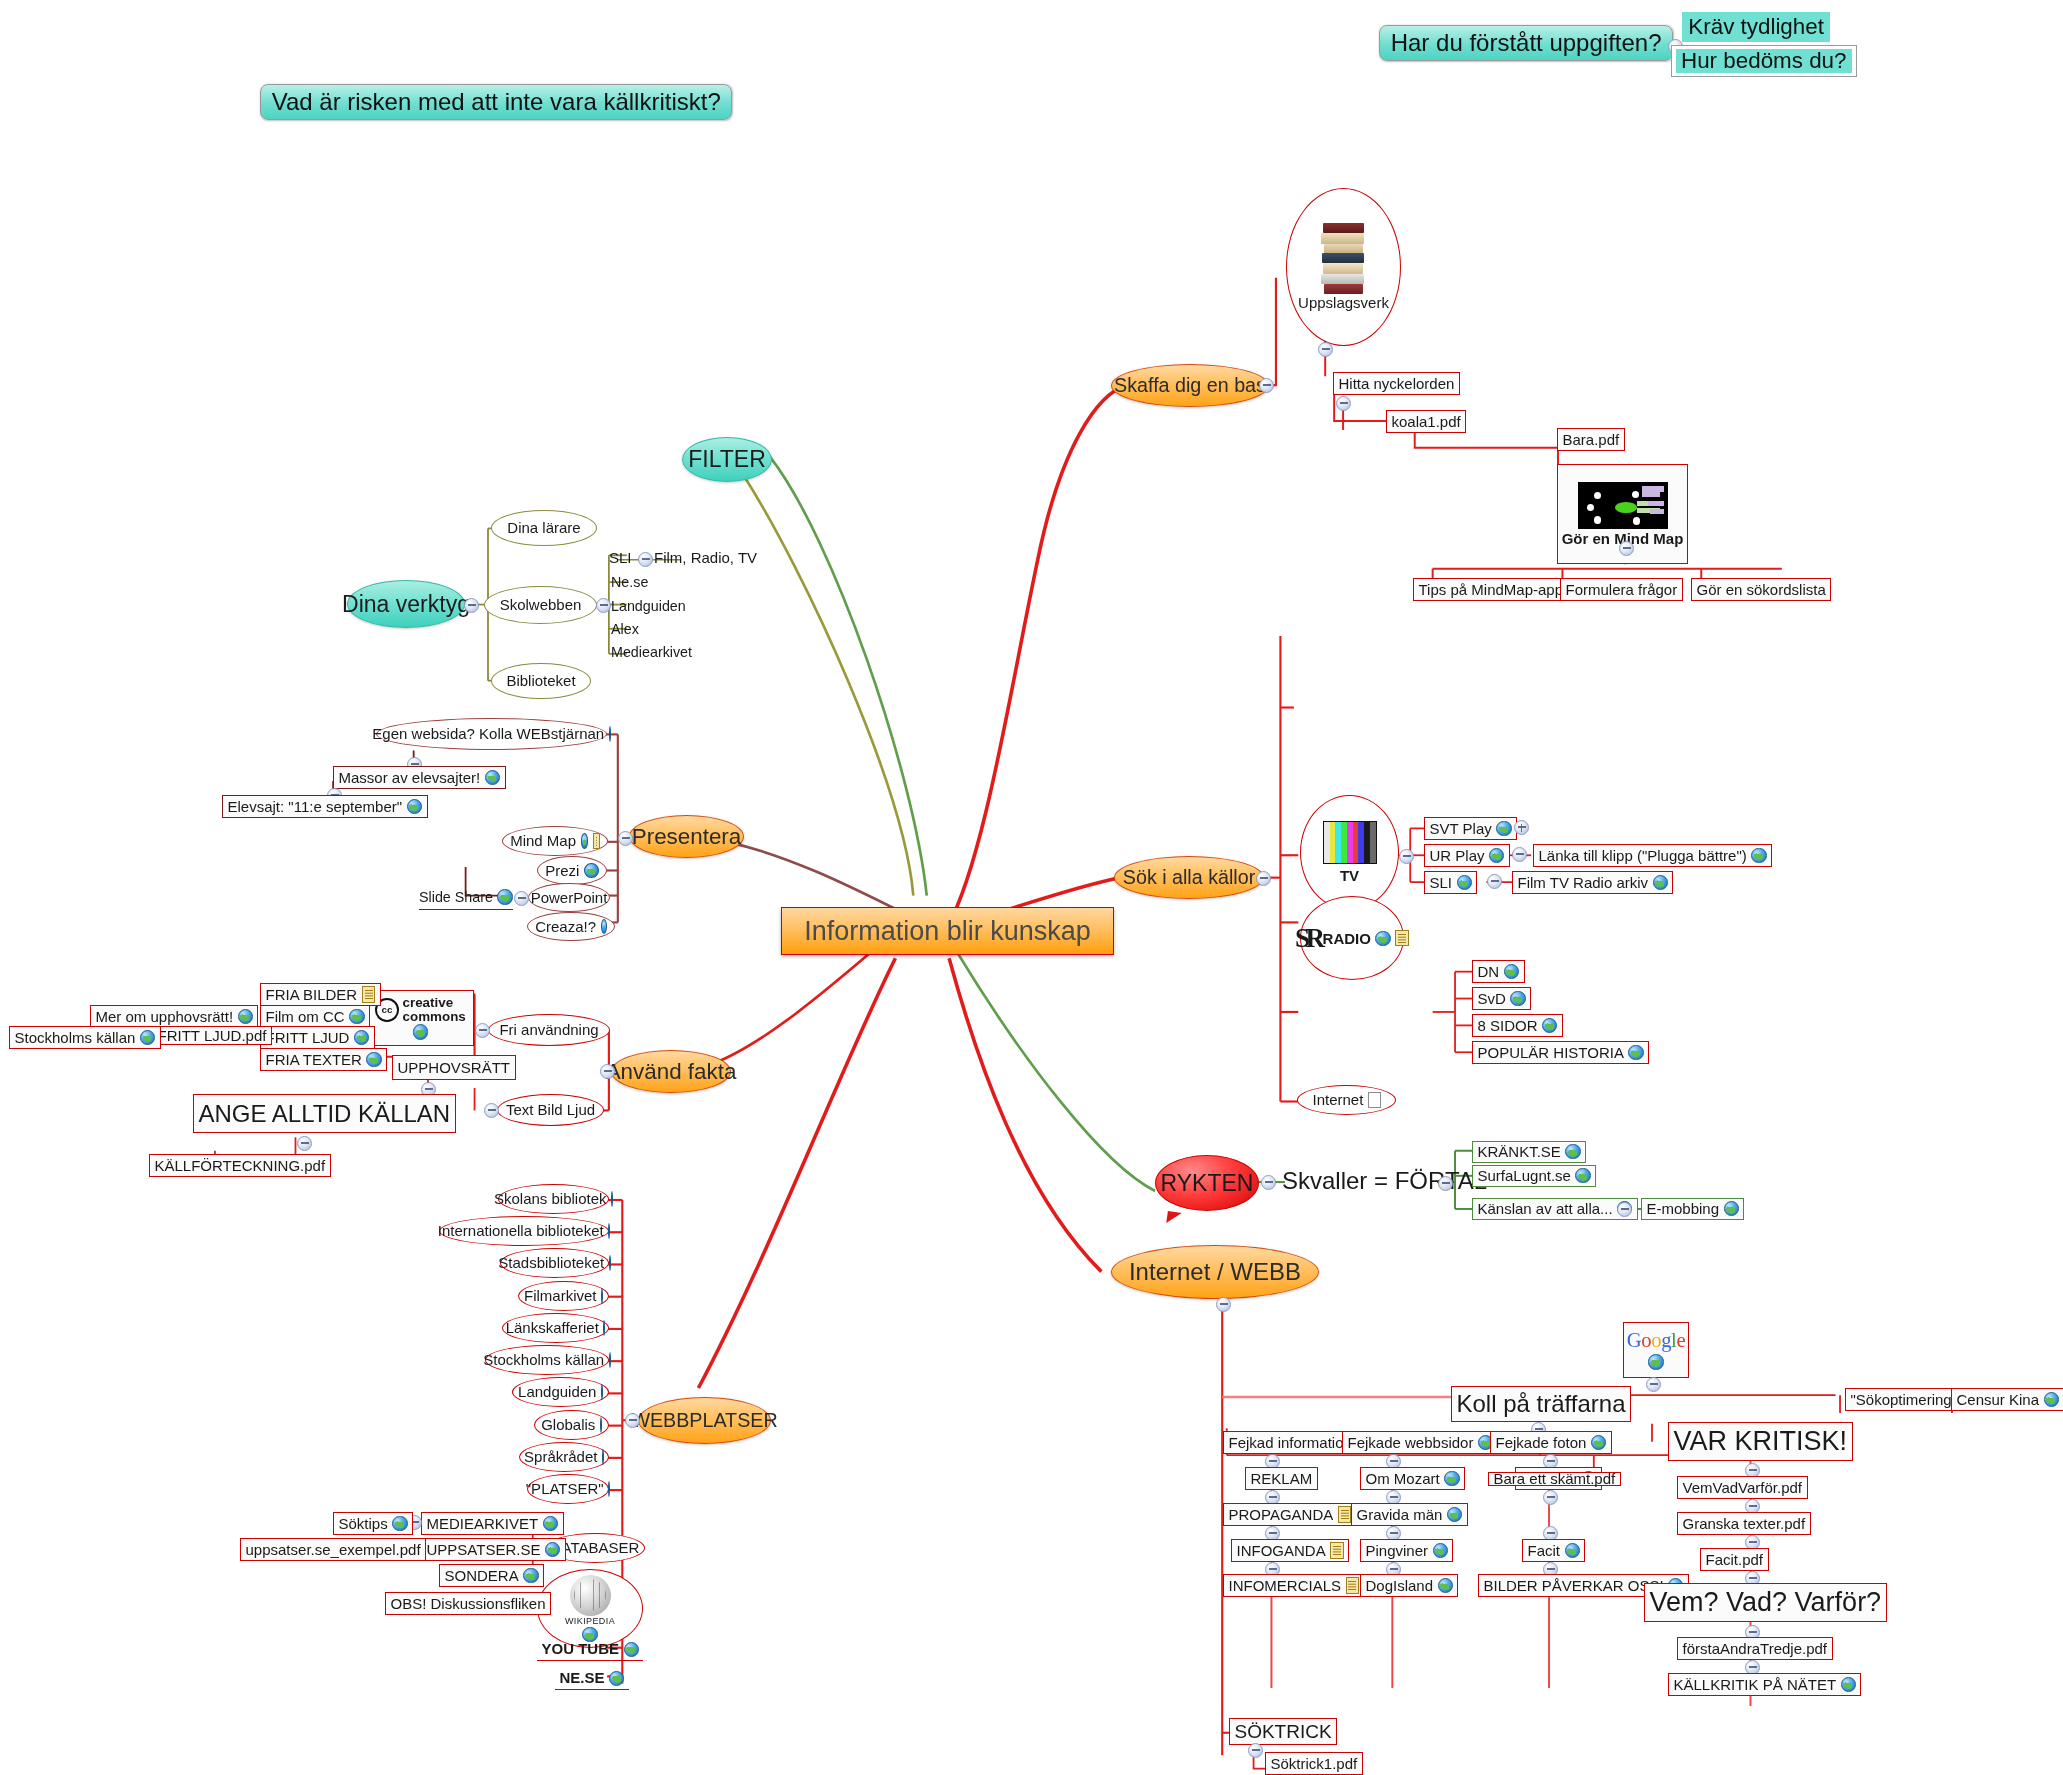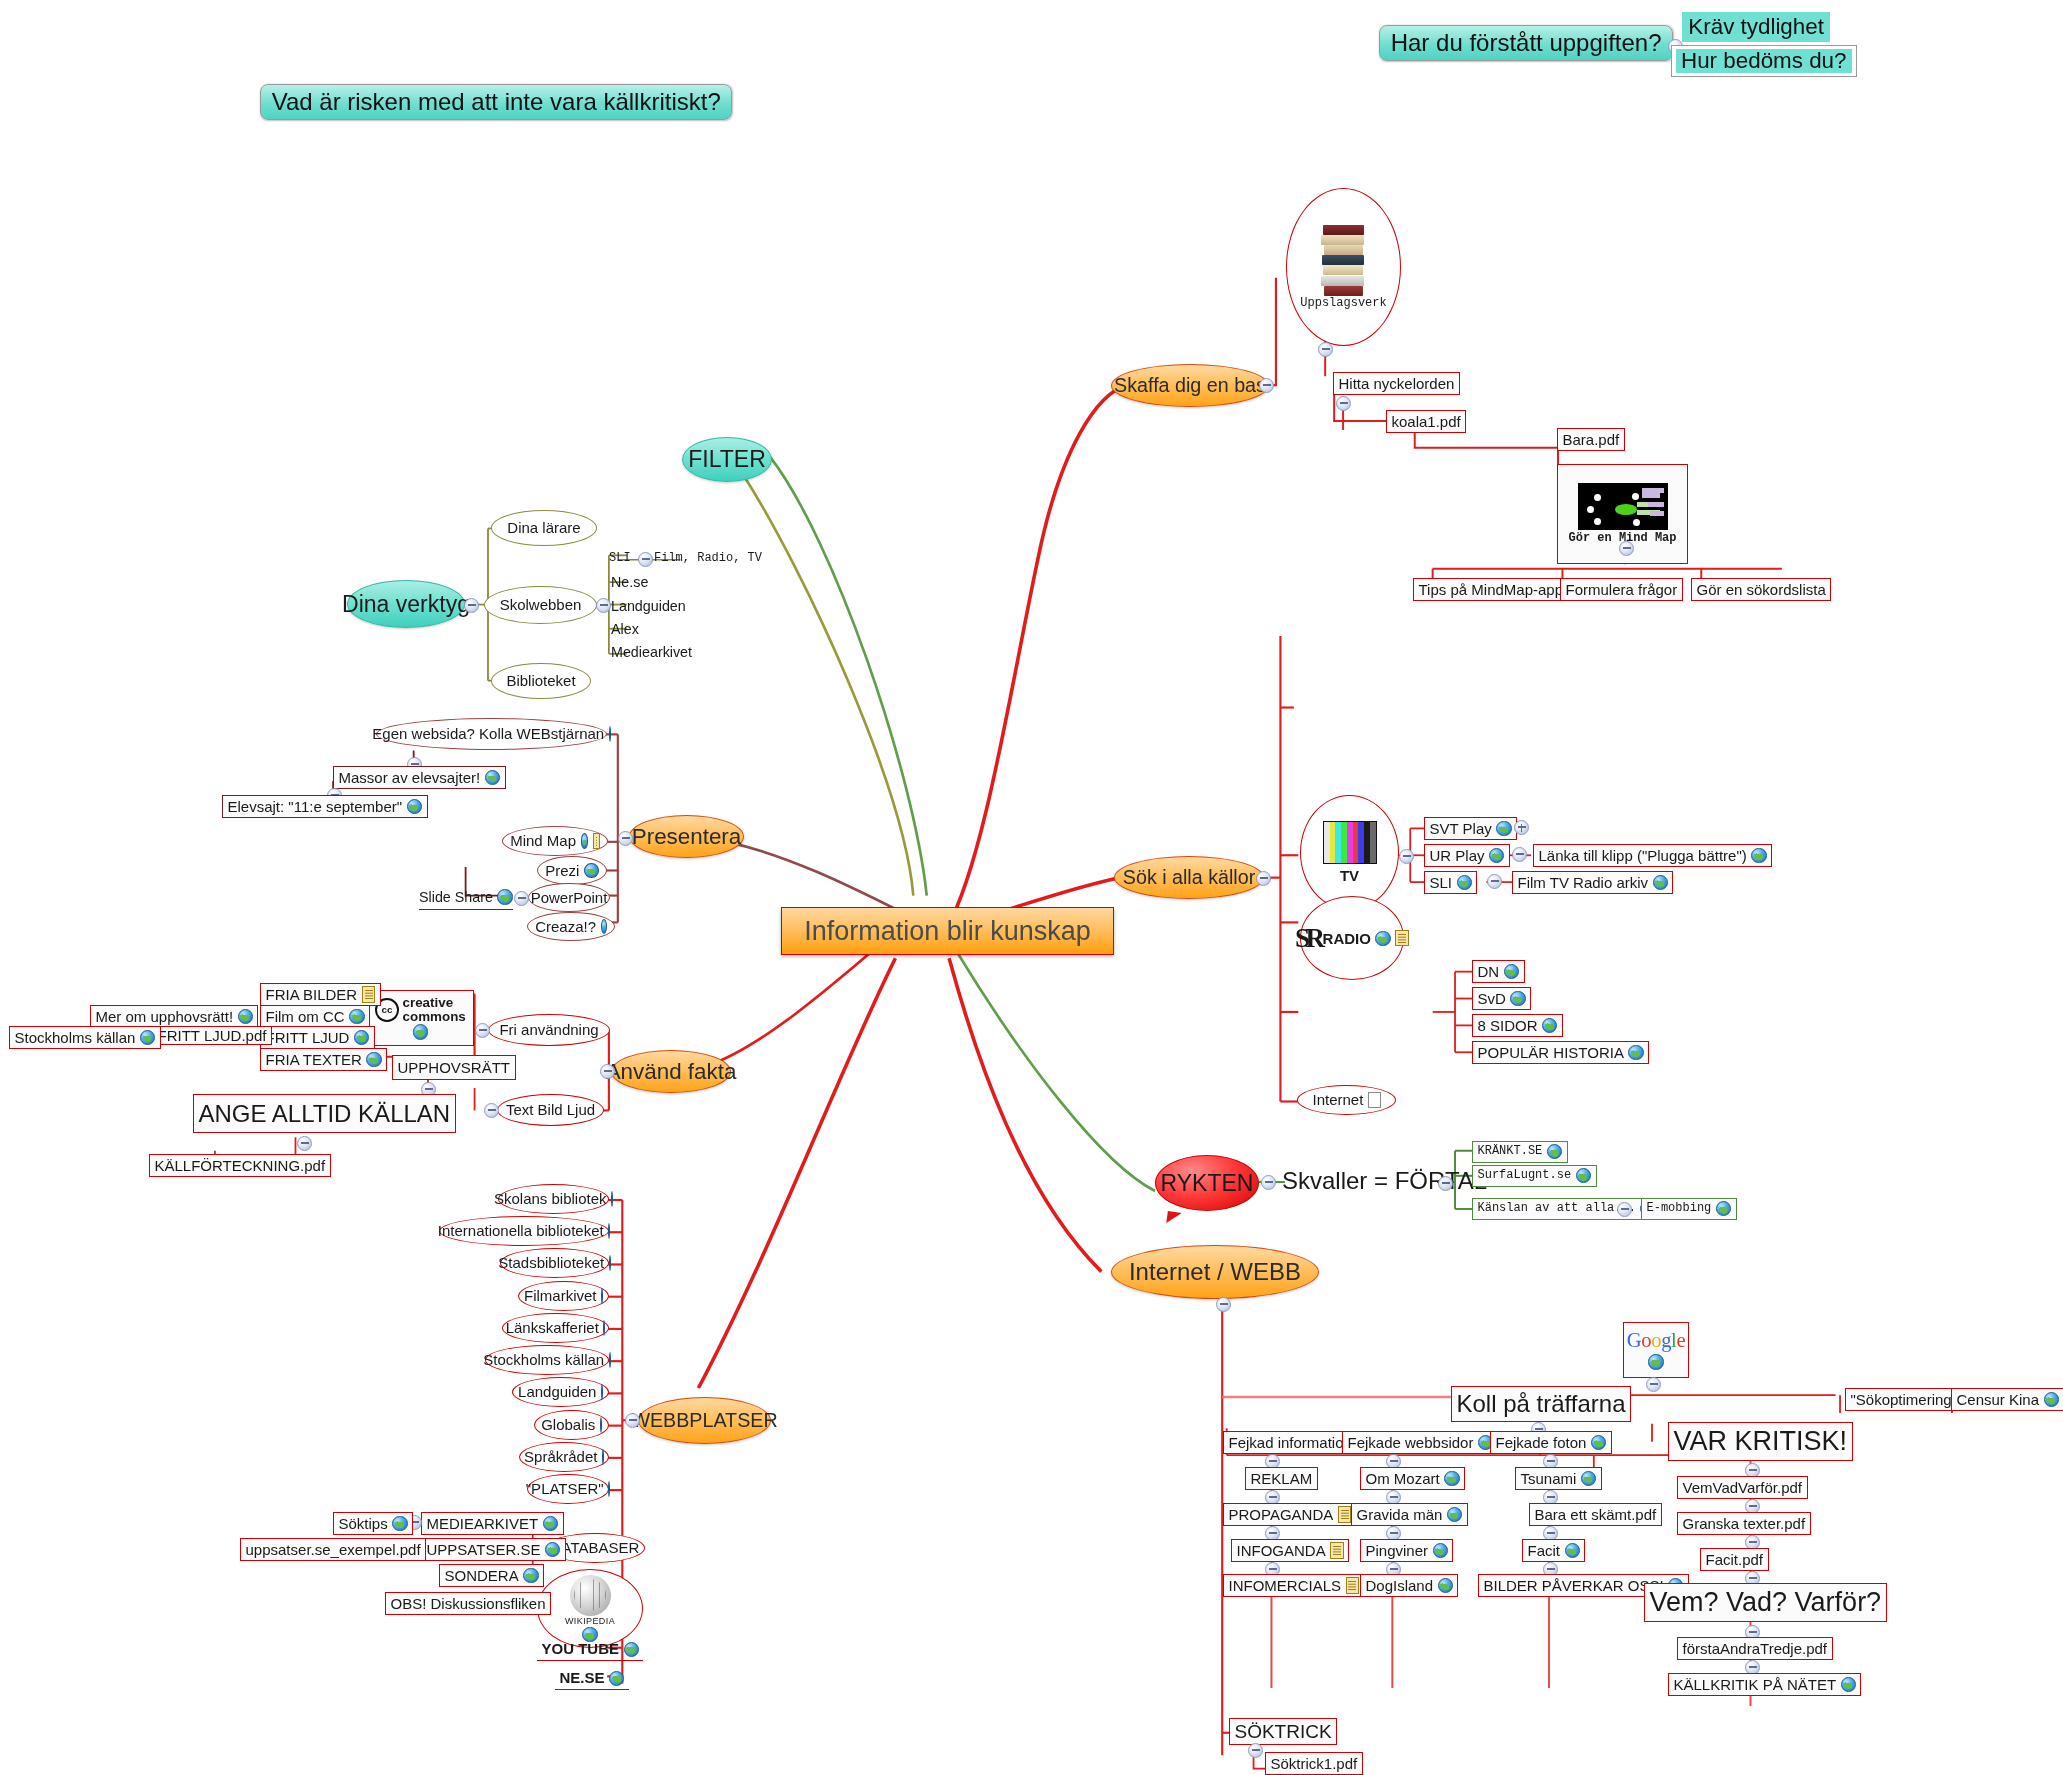--- a/index.html
+++ b/index.html
@@ -104,21 +104,21 @@
   }
   .speech:after {
     content:""; position:absolute; left: 10.7px; bottom: -14.3px;
     width: 0; height:0; border-left: 14.3px solid #e01414;
     border-bottom: 12.5px solid transparent; transform: rotate(8deg);
   }
 
   
   .bold  { font-weight: bold; }
   .big   { font-size: 25px; }
-  .small { font-size: 12px; font-family: Liberation Mono, monospace; }
+  .small { font-size: 15px; }
   .tiny  { font-size: 11.6px; }
   .books {
     width: 47px; height: 70px; position: relative;
   }
   .books i {
     position: absolute; left: 0; display:block; border-radius: 0.9px;
   }
   .tvimg {
     width: 52px; height: 41px;
     background:
@@ -763,21 +763,21 @@
   <div class="node box" style="left:1490px; top:1431px; height:23px;">
     <span>Fejkade foton</span>
       <span class="ic ic-globe"></span>
     </div>
   <div class="knob" style="left:1543px;top:1454px;"></div>
   <div class="node box" style="left:1515px; top:1467px; height:23px;">
     <span>Tsunami</span>
       <span class="ic ic-globe"></span>
     </div>
   <div class="knob" style="left:1543px;top:1490px;"></div>
-  <div class="node box" style="left:1488px; top:1503px; height:23px;margin-left:41px;">Bara ett skämt.pdf</div>
+  <div class="node box" style="left:1488px; top:1472px; height:14px;">Bara ett skämt.pdf</div>
   <div class="knob" style="left:1543px;top:1526px;"></div>
   <div class="node box" style="left:1522px; top:1539px; height:23px;">
     <span>Facit</span>
       <span class="ic ic-globe"></span>
     </div>
   <div class="knob" style="left:1543px;top:1562px;"></div>
   <div class="node box" style="left:1478px; top:1574px; height:23px;">
     <span>BILDER PÅVERKAR OSS!</span>
       <span class="ic ic-globe"></span>
     </div>

